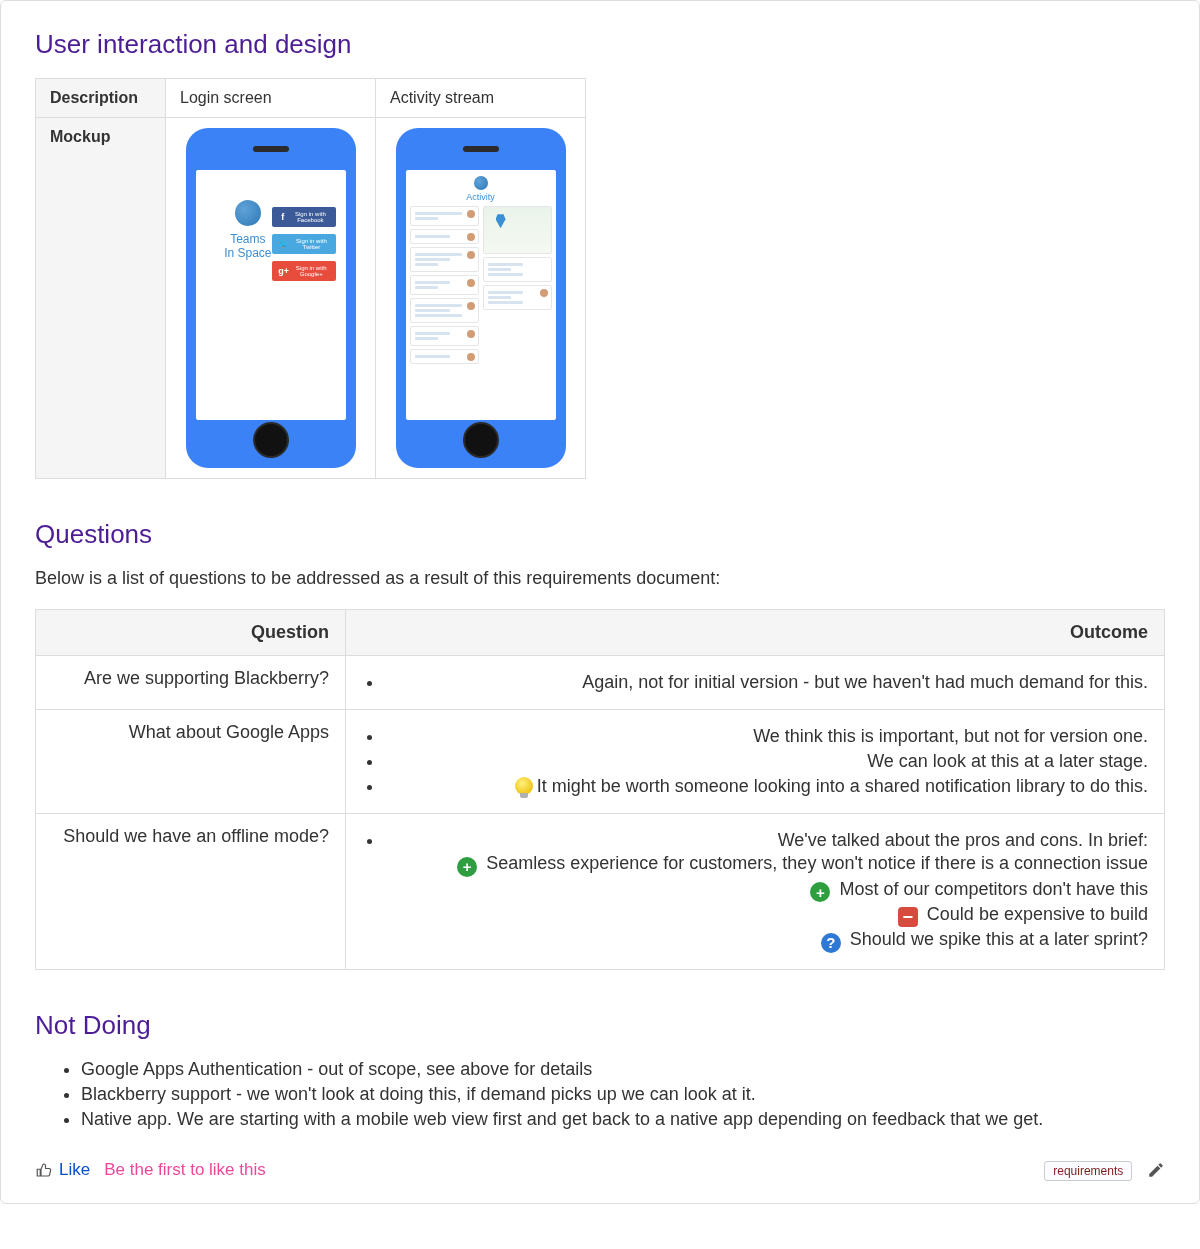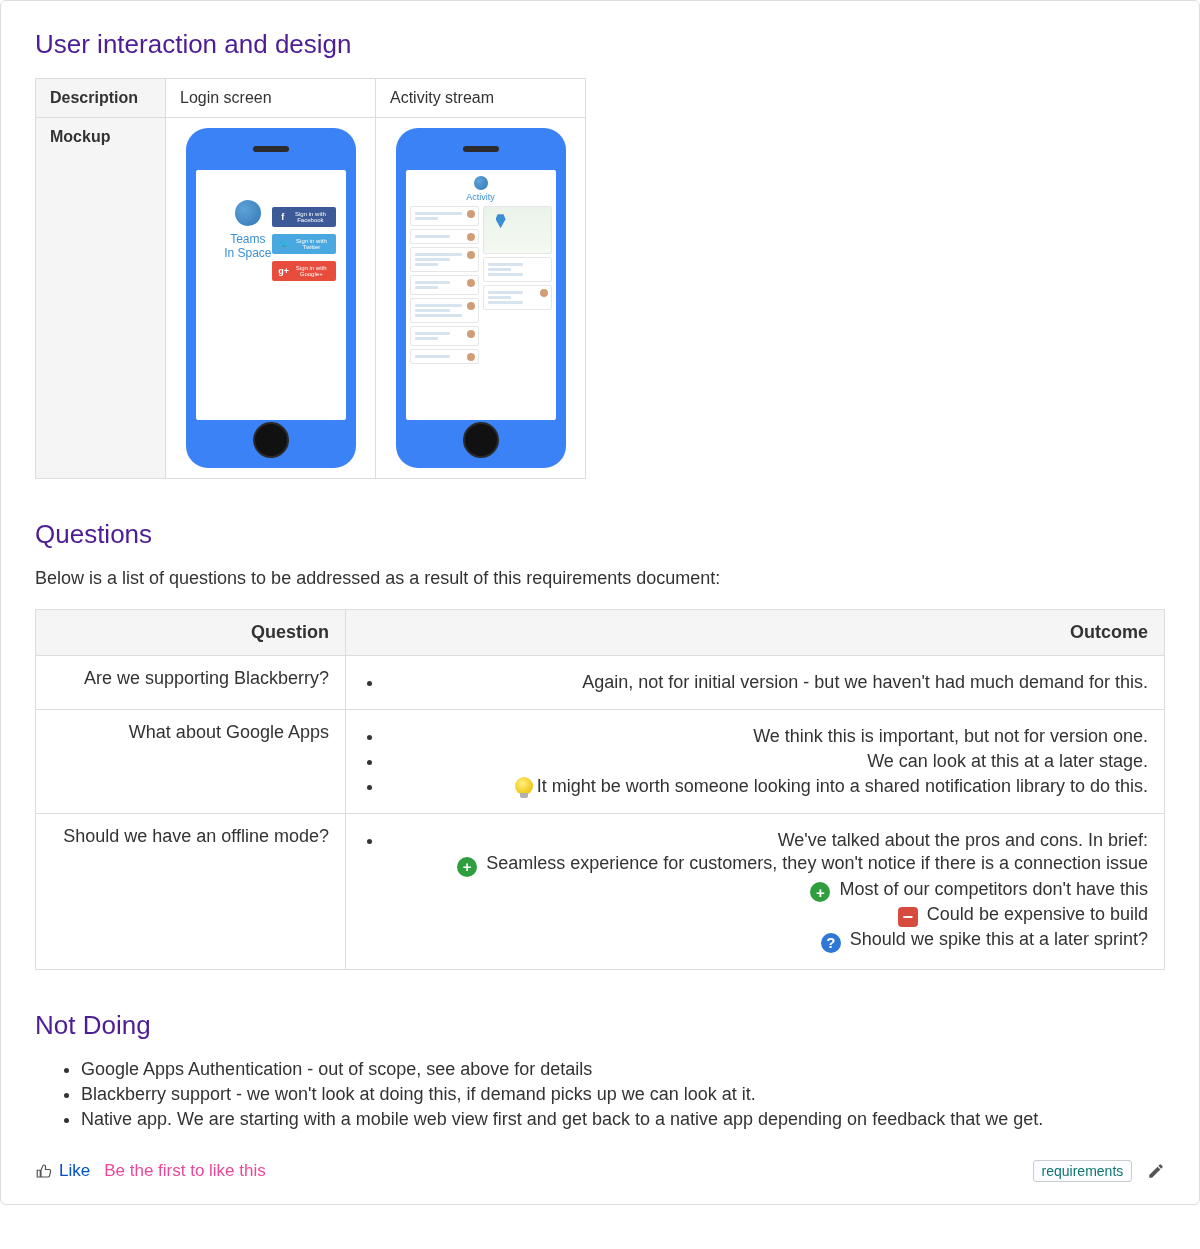--- a/index.html
+++ b/index.html
@@ -195,22 +195,22 @@
     font-size:17px;
   }
   .left-footer{ display:flex; align-items:center; gap:14px;}
   .like-btn{ color:#0052cc; display:inline-flex; align-items:center; gap:6px; cursor:pointer;}
   .thumb-icon{ width:18px;height:18px; }
   .tag{
     display:inline-block;
     border:1px solid #ccc;
     border-radius:3px;
     padding:2px 8px;
-    color:#0f766e;
-    font-size:14px;
+    color:#7f1d1d;
+    font-size:12px;
     background:#fafcff;
     cursor:pointer;
   }
   .pencil{
     width:18px;height:18px; color:#555; margin-left:10px; cursor:pointer; vertical-align:middle;
   }
   .sub-row { margin:2px 0 2px 0; }
 </style>
 </head>
 <body>

